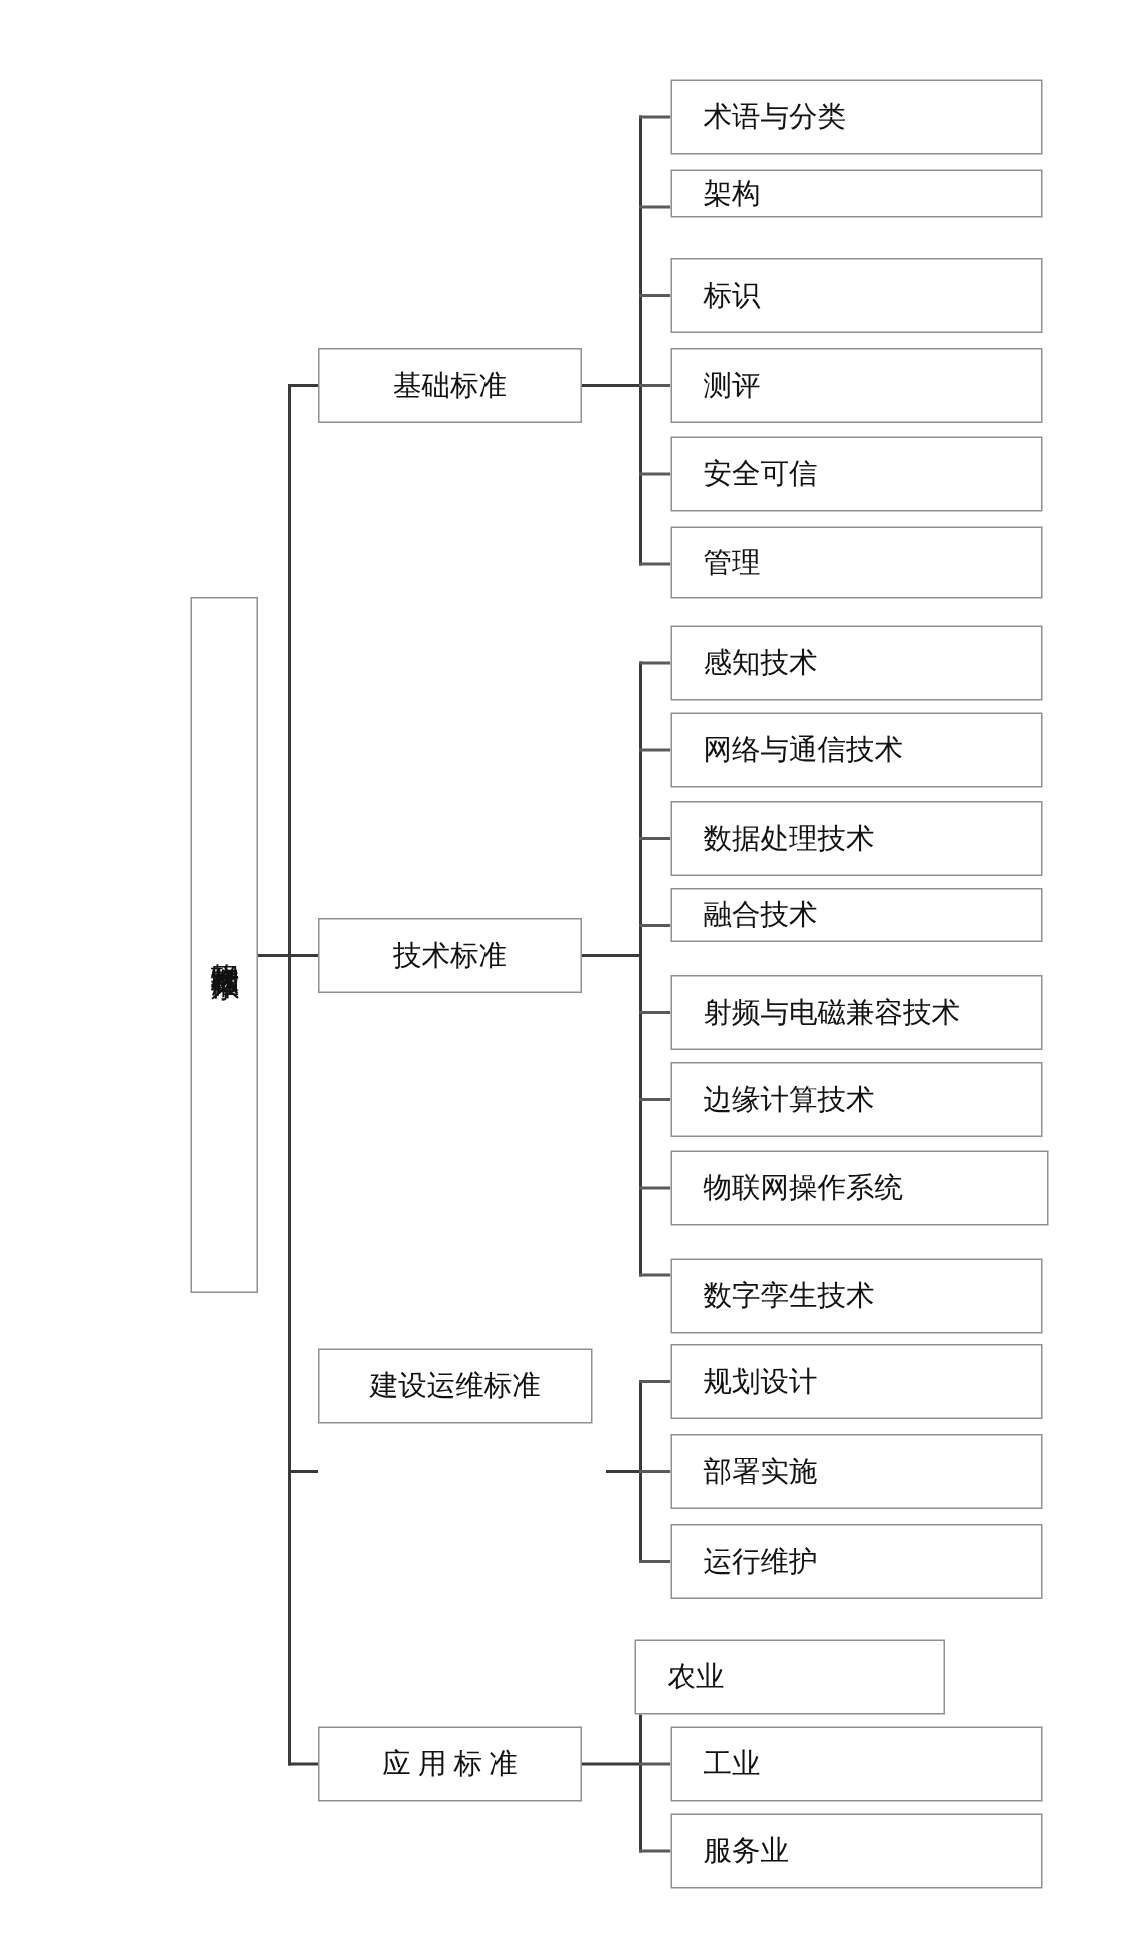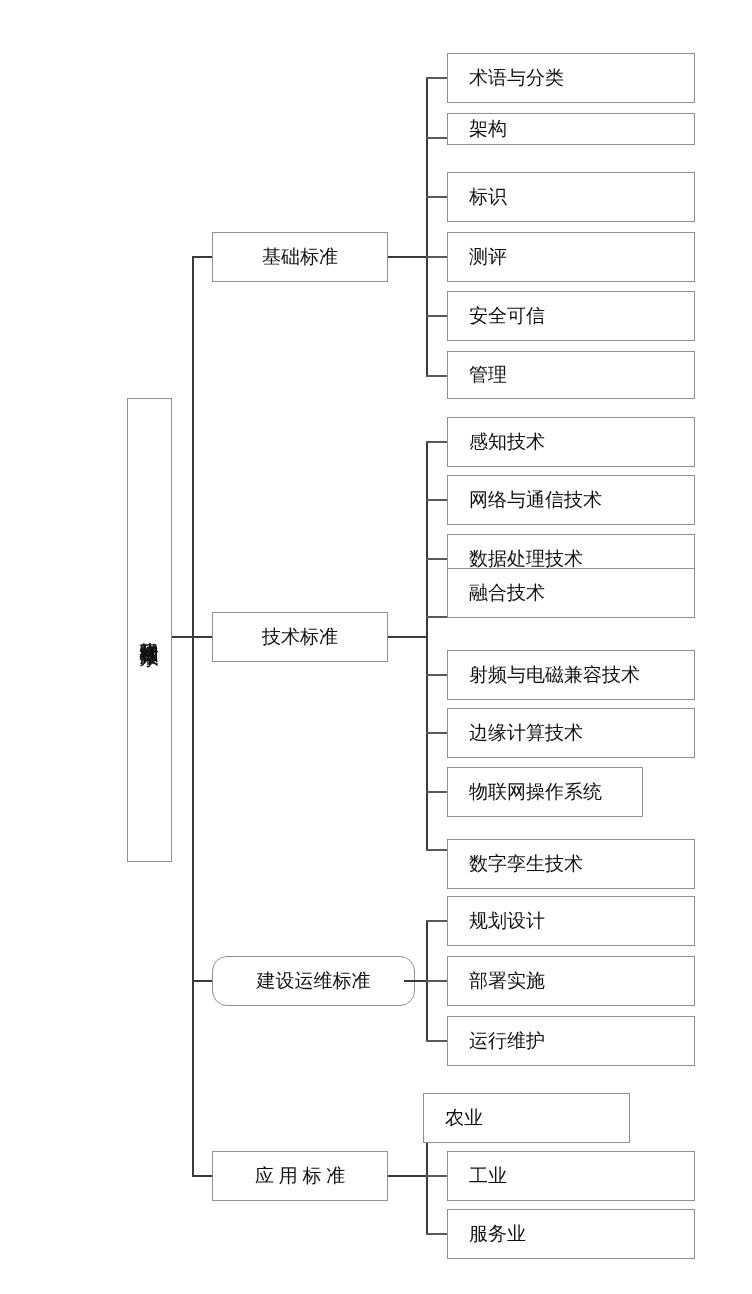--- a/index.html
+++ b/index.html
@@ -75,31 +75,31 @@
     <div class="node parent-node" style="left: 212px; top: 612px; width: 176px; height: 50px;">技术标准</div>
     <div class="line" style="left: 388px; top: 636px; width: 38px; height: 2px;"></div>
     <div class="line" style="left: 426px; top: 441px; width: 1.5px; height: 410px;"></div>
     <div class="line light" style="left: 426px; top: 441.25px; width: 21px; height: 1.5px;"></div>
     <div class="node leaf-node" style="left: 447px; top: 417px; width: 248px; height: 50px;">感知技术</div>
     <div class="line light" style="left: 426px; top: 499.25px; width: 21px; height: 1.5px;"></div>
     <div class="node leaf-node" style="left: 447px; top: 475px; width: 248px; height: 50px;">网络与通信技术</div>
     <div class="line light" style="left: 426px; top: 558.25px; width: 21px; height: 1.5px;"></div>
     <div class="node leaf-node" style="left: 447px; top: 534px; width: 248px; height: 50px;">数据处理技术</div>
     <div class="line light" style="left: 426px; top: 616.25px; width: 21px; height: 1.5px;"></div>
-    <div class="node leaf-node" style="left: 447px; top: 568px; width: 248px; height: 50px;">融合技术</div>
+    <div class="node leaf-node" style="left: 447px; top: 592px; width: 248px; height: 36px;">融合技术</div>
     <div class="line light" style="left: 426px; top: 674.25px; width: 21px; height: 1.5px;"></div>
     <div class="node leaf-node" style="left: 447px; top: 650px; width: 248px; height: 50px;">射频与电磁兼容技术</div>
     <div class="line light" style="left: 426px; top: 732.25px; width: 21px; height: 1.5px;"></div>
     <div class="node leaf-node" style="left: 447px; top: 708px; width: 248px; height: 50px;">边缘计算技术</div>
     <div class="line light" style="left: 426px; top: 791.25px; width: 21px; height: 1.5px;"></div>
-    <div class="node leaf-node" style="left: 447px; top: 767px; width: 196px; height: 50px;">物联网操作系统</div>
+    <div class="node leaf-node" style="left: 447px; top: 767px; width: 252px; height: 50px;">物联网操作系统</div>
     <div class="line light" style="left: 426px; top: 849.25px; width: 21px; height: 1.5px;"></div>
     <div class="node leaf-node" style="left: 447px; top: 825px; width: 248px; height: 50px; margin-top: 14px;">数字孪生技术</div>
     <div class="line" style="left: 192px; top: 980px; width: 20px; height: 2px;"></div>
-    <div class="node parent-node" style="left: 212px; top: 956px; width: 203px; height: 50px; border-radius: 15px;">建设运维标准</div>
+    <div class="node parent-node" style="left: 212px; top: 899px; width: 183px; height: 50px;">建设运维标准</div>
     <div class="line" style="left: 404px; top: 980px; width: 22px; height: 2px;"></div>
     <div class="line" style="left: 426px; top: 920px; width: 1.5px; height: 122px;"></div>
     <div class="line light" style="left: 426px; top: 920.25px; width: 21px; height: 1.5px;"></div>
     <div class="node leaf-node" style="left: 447px; top: 896px; width: 248px; height: 50px;">规划设计</div>
     <div class="line light" style="left: 426px; top: 980.25px; width: 21px; height: 1.5px;"></div>
     <div class="node leaf-node" style="left: 447px; top: 956px; width: 248px; height: 50px;">部署实施</div>
     <div class="line light" style="left: 426px; top: 1040.25px; width: 21px; height: 1.5px;"></div>
     <div class="node leaf-node" style="left: 447px; top: 1016px; width: 248px; height: 50px;">运行维护</div>
     <div class="line" style="left: 192px; top: 1175px; width: 20px; height: 2px;"></div>
     <div class="node parent-node" style="left: 212px; top: 1151px; width: 176px; height: 50px;">应 用 标 准</div>

